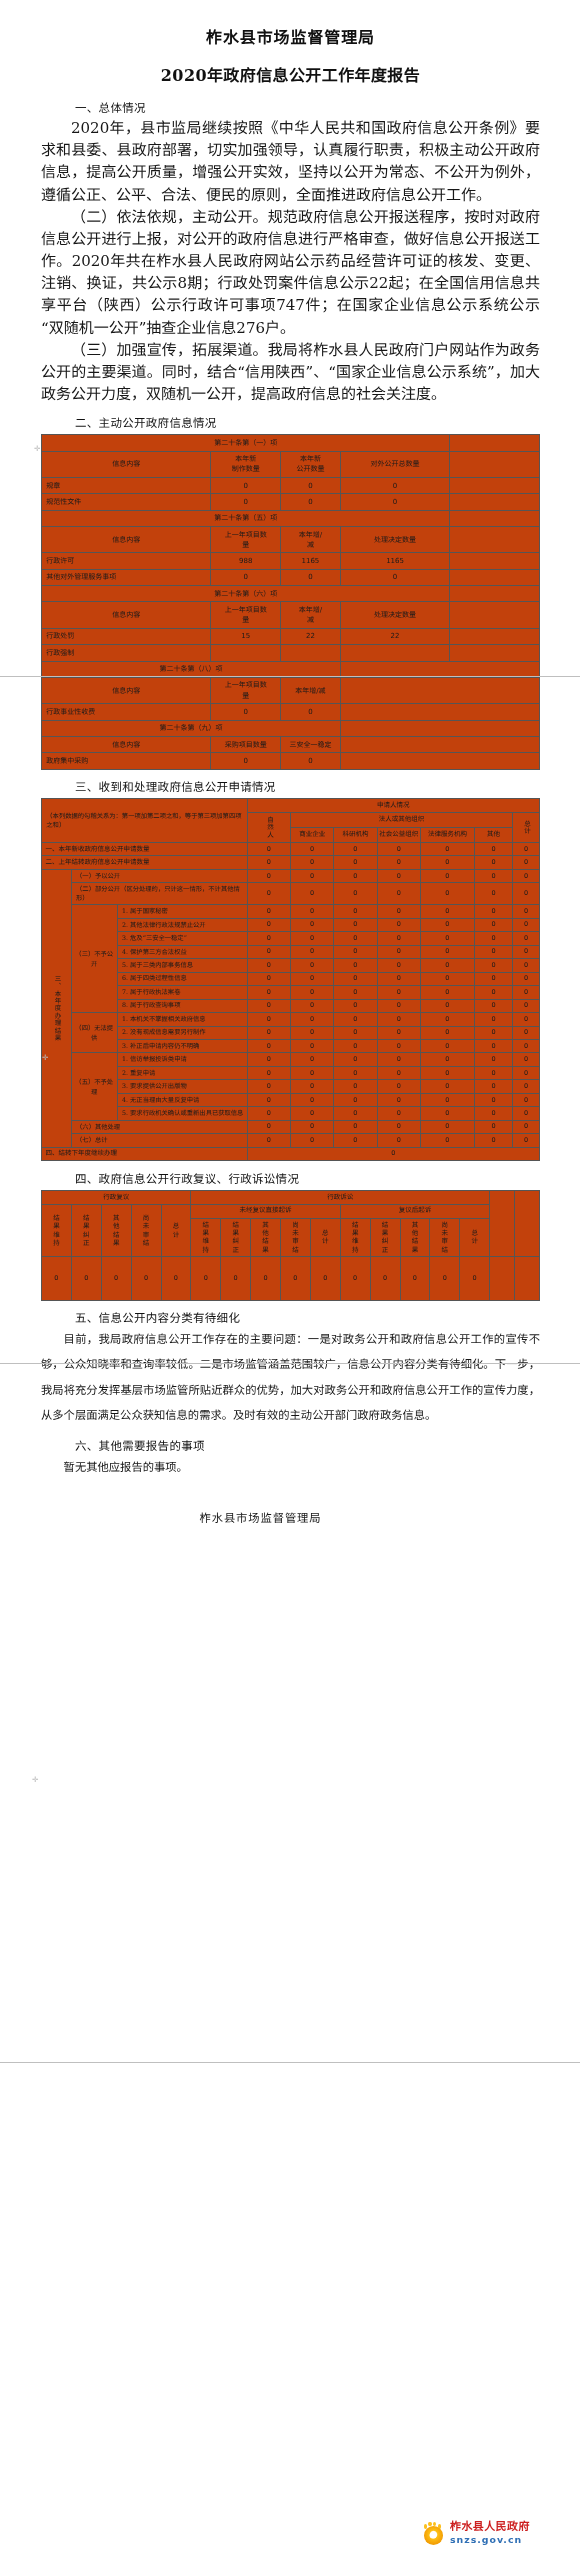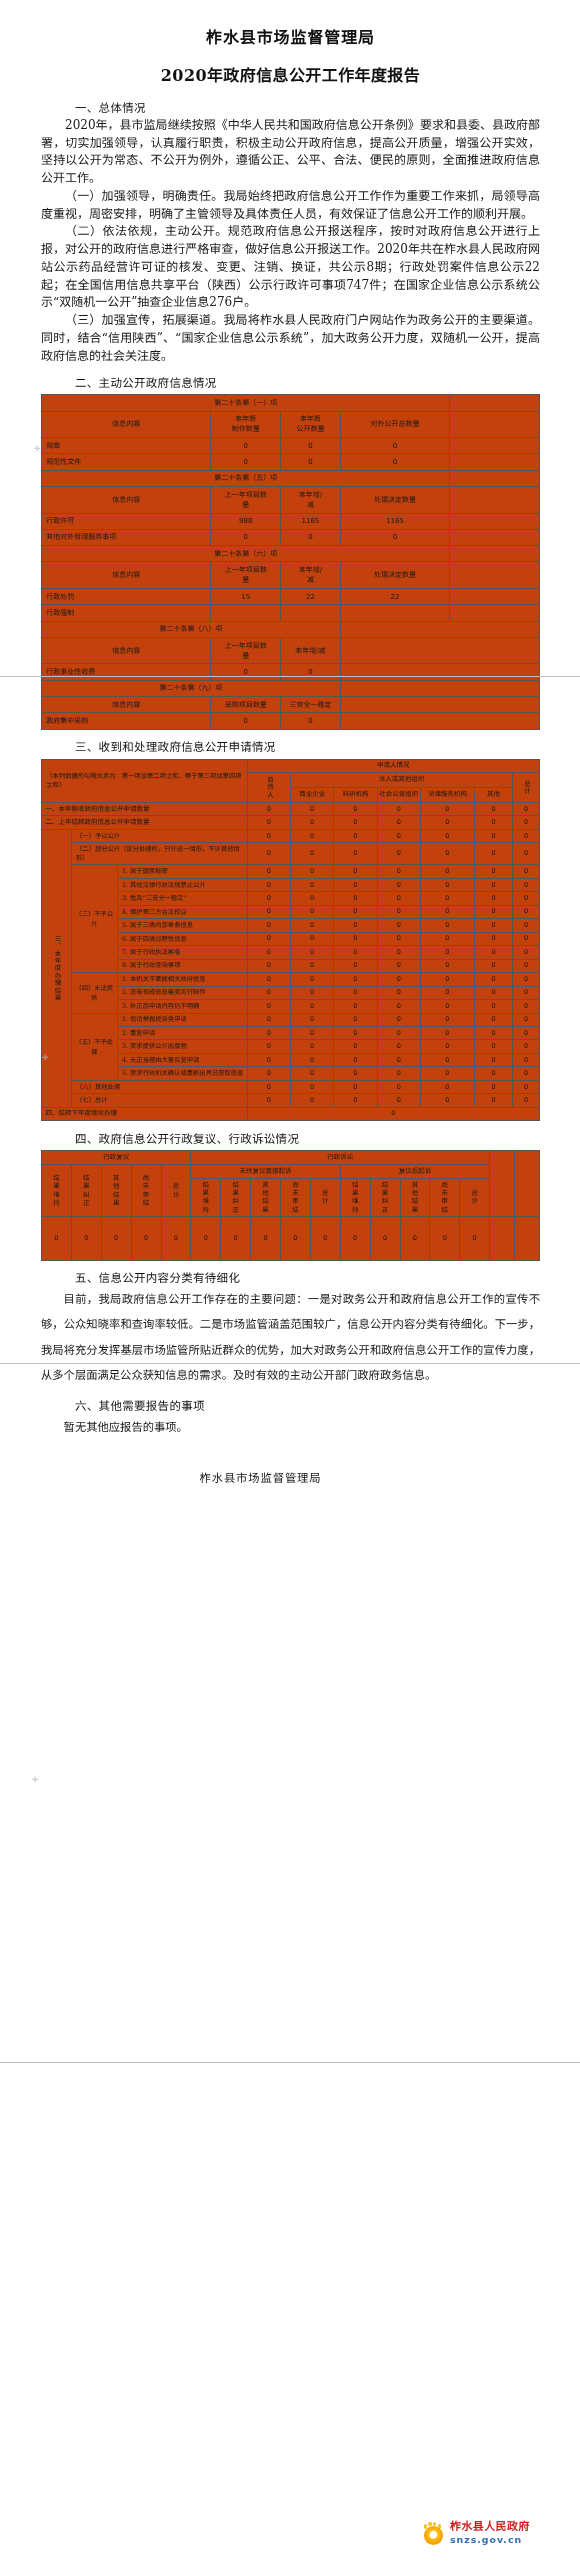--- a/index.html
+++ b/index.html
@@ -48,21 +48,21 @@
     font-family: "DejaVu Sans", "Liberation Sans", sans-serif;
     font-weight: normal;
     font-size: 11.5px;
     margin: 8.5px 0 1.7px 0;
     padding-left: 75px;
     letter-spacing: 0.3px;
     color: #111;
   }
   .para {
     font-family: "DejaVu Serif", "Liberation Serif", serif;
-    font-size: 12px;
+    font-size: 15px;
     line-height: 1.48;
     margin: 0;
     padding: 0 41px 0 41px;
     text-align: justify;
     text-indent: 2em;
     color: #171717;
   }
   .para.loose {
     line-height: 2.25;
     font-size: 11.3px;
@@ -229,21 +229,20 @@
 </head>
 <body>
 
 <div class="page">
 
   <h1 class="doc-title">柞水县市场监督管理局</h1>
   <h2 class="doc-subtitle">2020年政府信息公开工作年度报告</h2>
 
   <div class="sec-head">一、总体情况</div>
   <p class="para">2020年，县市监局继续按照《中华人民共和国政府信息公开条例》要求和县委、县政府部署，切实加强领导，认真履行职责，积极主动公开政府信息，提高公开质量，增强公开实效，坚持以公开为常态、不公开为例外，遵循公正、公平、合法、便民的原则，全面推进政府信息公开工作。</p>
-  <p class="para">（一）加强领导，明确责任。我局始终把政府信息公开工作作为重要工作来抓，局领导高度重视，周密安排，明确了主管领导及具体责任人员，有效保证了信息公开工作的顺利开展。</p>
   <p class="para">（二）依法依规，主动公开。规范政府信息公开报送程序，按时对政府信息公开进行上报，对公开的政府信息进行严格审查，做好信息公开报送工作。2020年共在柞水县人民政府网站公示药品经营许可证的核发、变更、注销、换证，共公示8期；行政处罚案件信息公示22起；在全国信用信息共享平台（陕西）公示行政许可事项747件；在国家企业信息公示系统公示“双随机一公开”抽查企业信息276户。</p>
   <p class="para">（三）加强宣传，拓展渠道。我局将柞水县人民政府门户网站作为政务公开的主要渠道。同时，结合“信用陕西”、“国家企业信息公示系统”，加大政务公开力度，双随机一公开，提高政府信息的社会关注度。</p>
 
   <div class="sec-head">二、主动公开政府信息情况</div>
   <div class="tbl-wrap">
     <table class="doc" id="tbl-proactive">
       <colgroup>
         <col style="width:34%">
           <col style="width:14%">
           <col style="width:12%">

